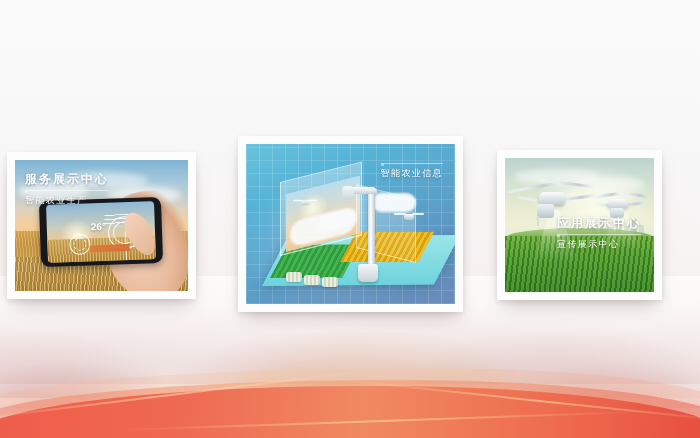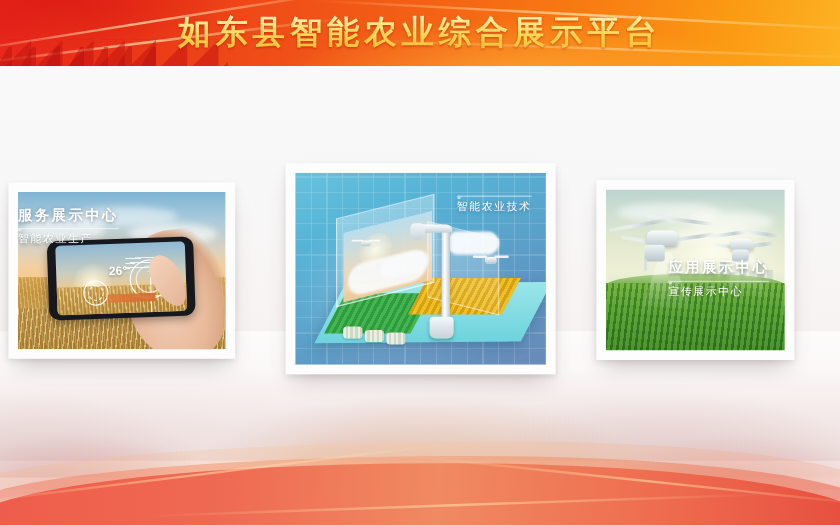--- a/index.html
+++ b/index.html
@@ -241,50 +241,40 @@
   .sprayL{left:28px;top:52px;width:44px;height:52px;opacity:.55;}
   .dR{right:4px;top:32px;width:62px;height:28px;}
   .dR .b1{left:0;top:4px;width:34px;transform:rotate(-8deg);}
   .dR .b2{right:0;top:3px;width:34px;transform:rotate(8deg);}
   .dR .b3{left:4px;top:14px;width:32px;transform:rotate(8deg);}
   .dR .b4{right:4px;top:13px;width:32px;transform:rotate(-7deg);}
   .dR .hub{left:20px;top:9px;width:20px;height:10px;}
   .dR .tank{left:22px;top:18px;width:14px;height:10px;}
   .sprayR{right:14px;top:46px;width:38px;height:46px;opacity:.5;}
   .c3-label{left:52px;top:58px;color:#ffffff;text-shadow:0 1px 3px rgba(60,80,50,.55);}
-  .c1-label{left:0;top:12px;color:#ffffff;text-shadow:0 1px 3px rgba(60,70,90,.55);}
+  .c1-label{left:10px;top:12px;color:#ffffff;text-shadow:0 1px 3px rgba(60,70,90,.55);}
 </style>
 </head>
 <body>
 
 <div class="stage">
 
   <div class="bg-base"></div>
   <div class="mist"></div>
   <div class="mtn mtn1"></div>
   <div class="mtn mtn2"></div>
   <div class="mtn mtn3"></div>
   <div class="glow-warm"></div>
   <div class="band-red band-c"></div>
   <div class="band-red band-b"></div>
   <div class="band-red band-a"></div>
   <div class="streak streak-1"></div>
   <div class="streak streak-2"></div>
   <div class="streak streak-3"></div>
 
-  <div class="banner">
-    <div class="b-glow"></div>
-    <div class="b-streak bs1"></div>
-    <div class="b-streak bs2"></div>
-    <div class="b-streak bs3"></div>
-    <div class="b-streak bs4"></div>
-    <div class="b-ridge"></div>
-    <div class="b-ridge2"></div>
-    <div class="banner-title">如东县智能农业综合展示平台</div>
-  </div>
 
   <div class="card" id="card1">
     <div class="card-inner">
       <div class="c1-sky"></div>
       <div class="c1-sun"></div>
       <div class="c1-cloud cc1"></div>
       <div class="c1-cloud cc2"></div>
       <div class="c1-cloud cc3"></div>
       <div class="c1-cloud cc4"></div>
       <div class="c1-cloud cc5"></div>
@@ -349,21 +339,21 @@
         <div class="rot rr"></div>
       </div>
       <div class="drone dr2">
         <div class="rot rl"></div>
         <div class="body"></div>
         <div class="rot rr"></div>
       </div>
 
       <div class="label c2-label">
         <div class="rule"></div>
-        <div class="s">智能农业技术</div>
+        <div class="s">智能农业信息</div>
       </div>
     </div>
   </div>
 
   <div class="card" id="card3">
     <div class="card-inner">
       <div class="c3-sky"></div>
       <div class="c3-cloud c3c1"></div>
       <div class="c3-cloud c3c2"></div>
       <div class="c3-cloud c3c3"></div>

